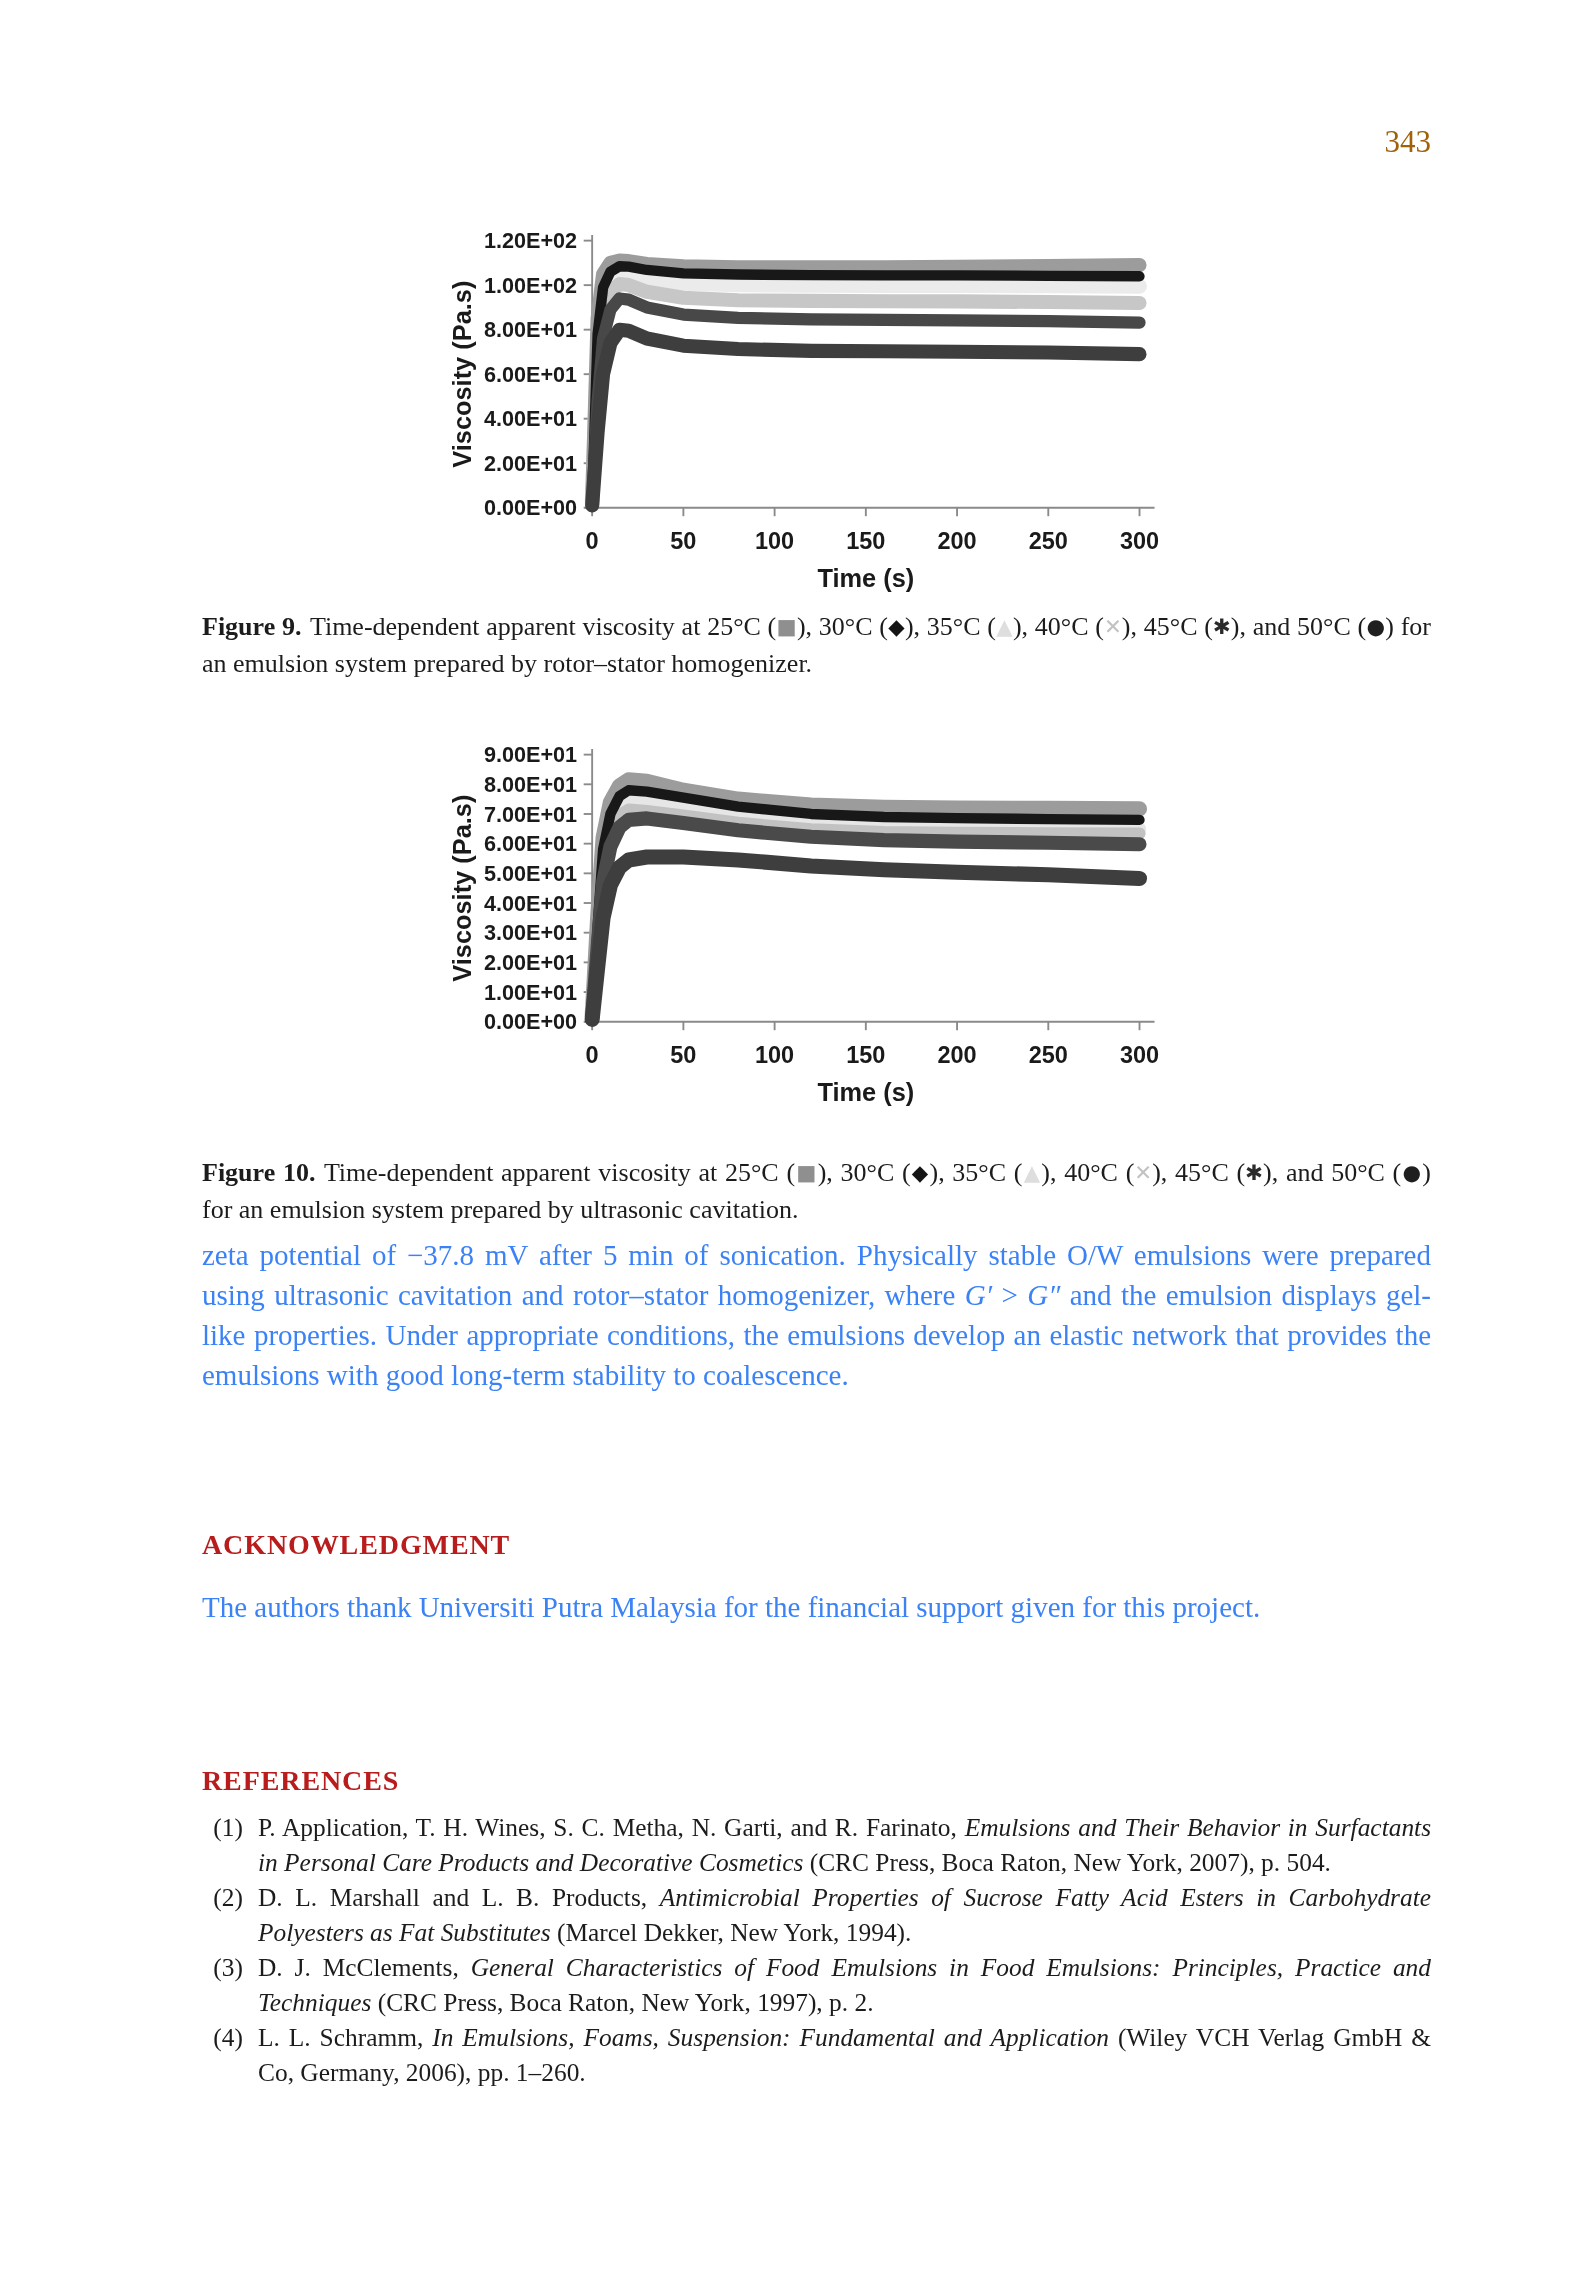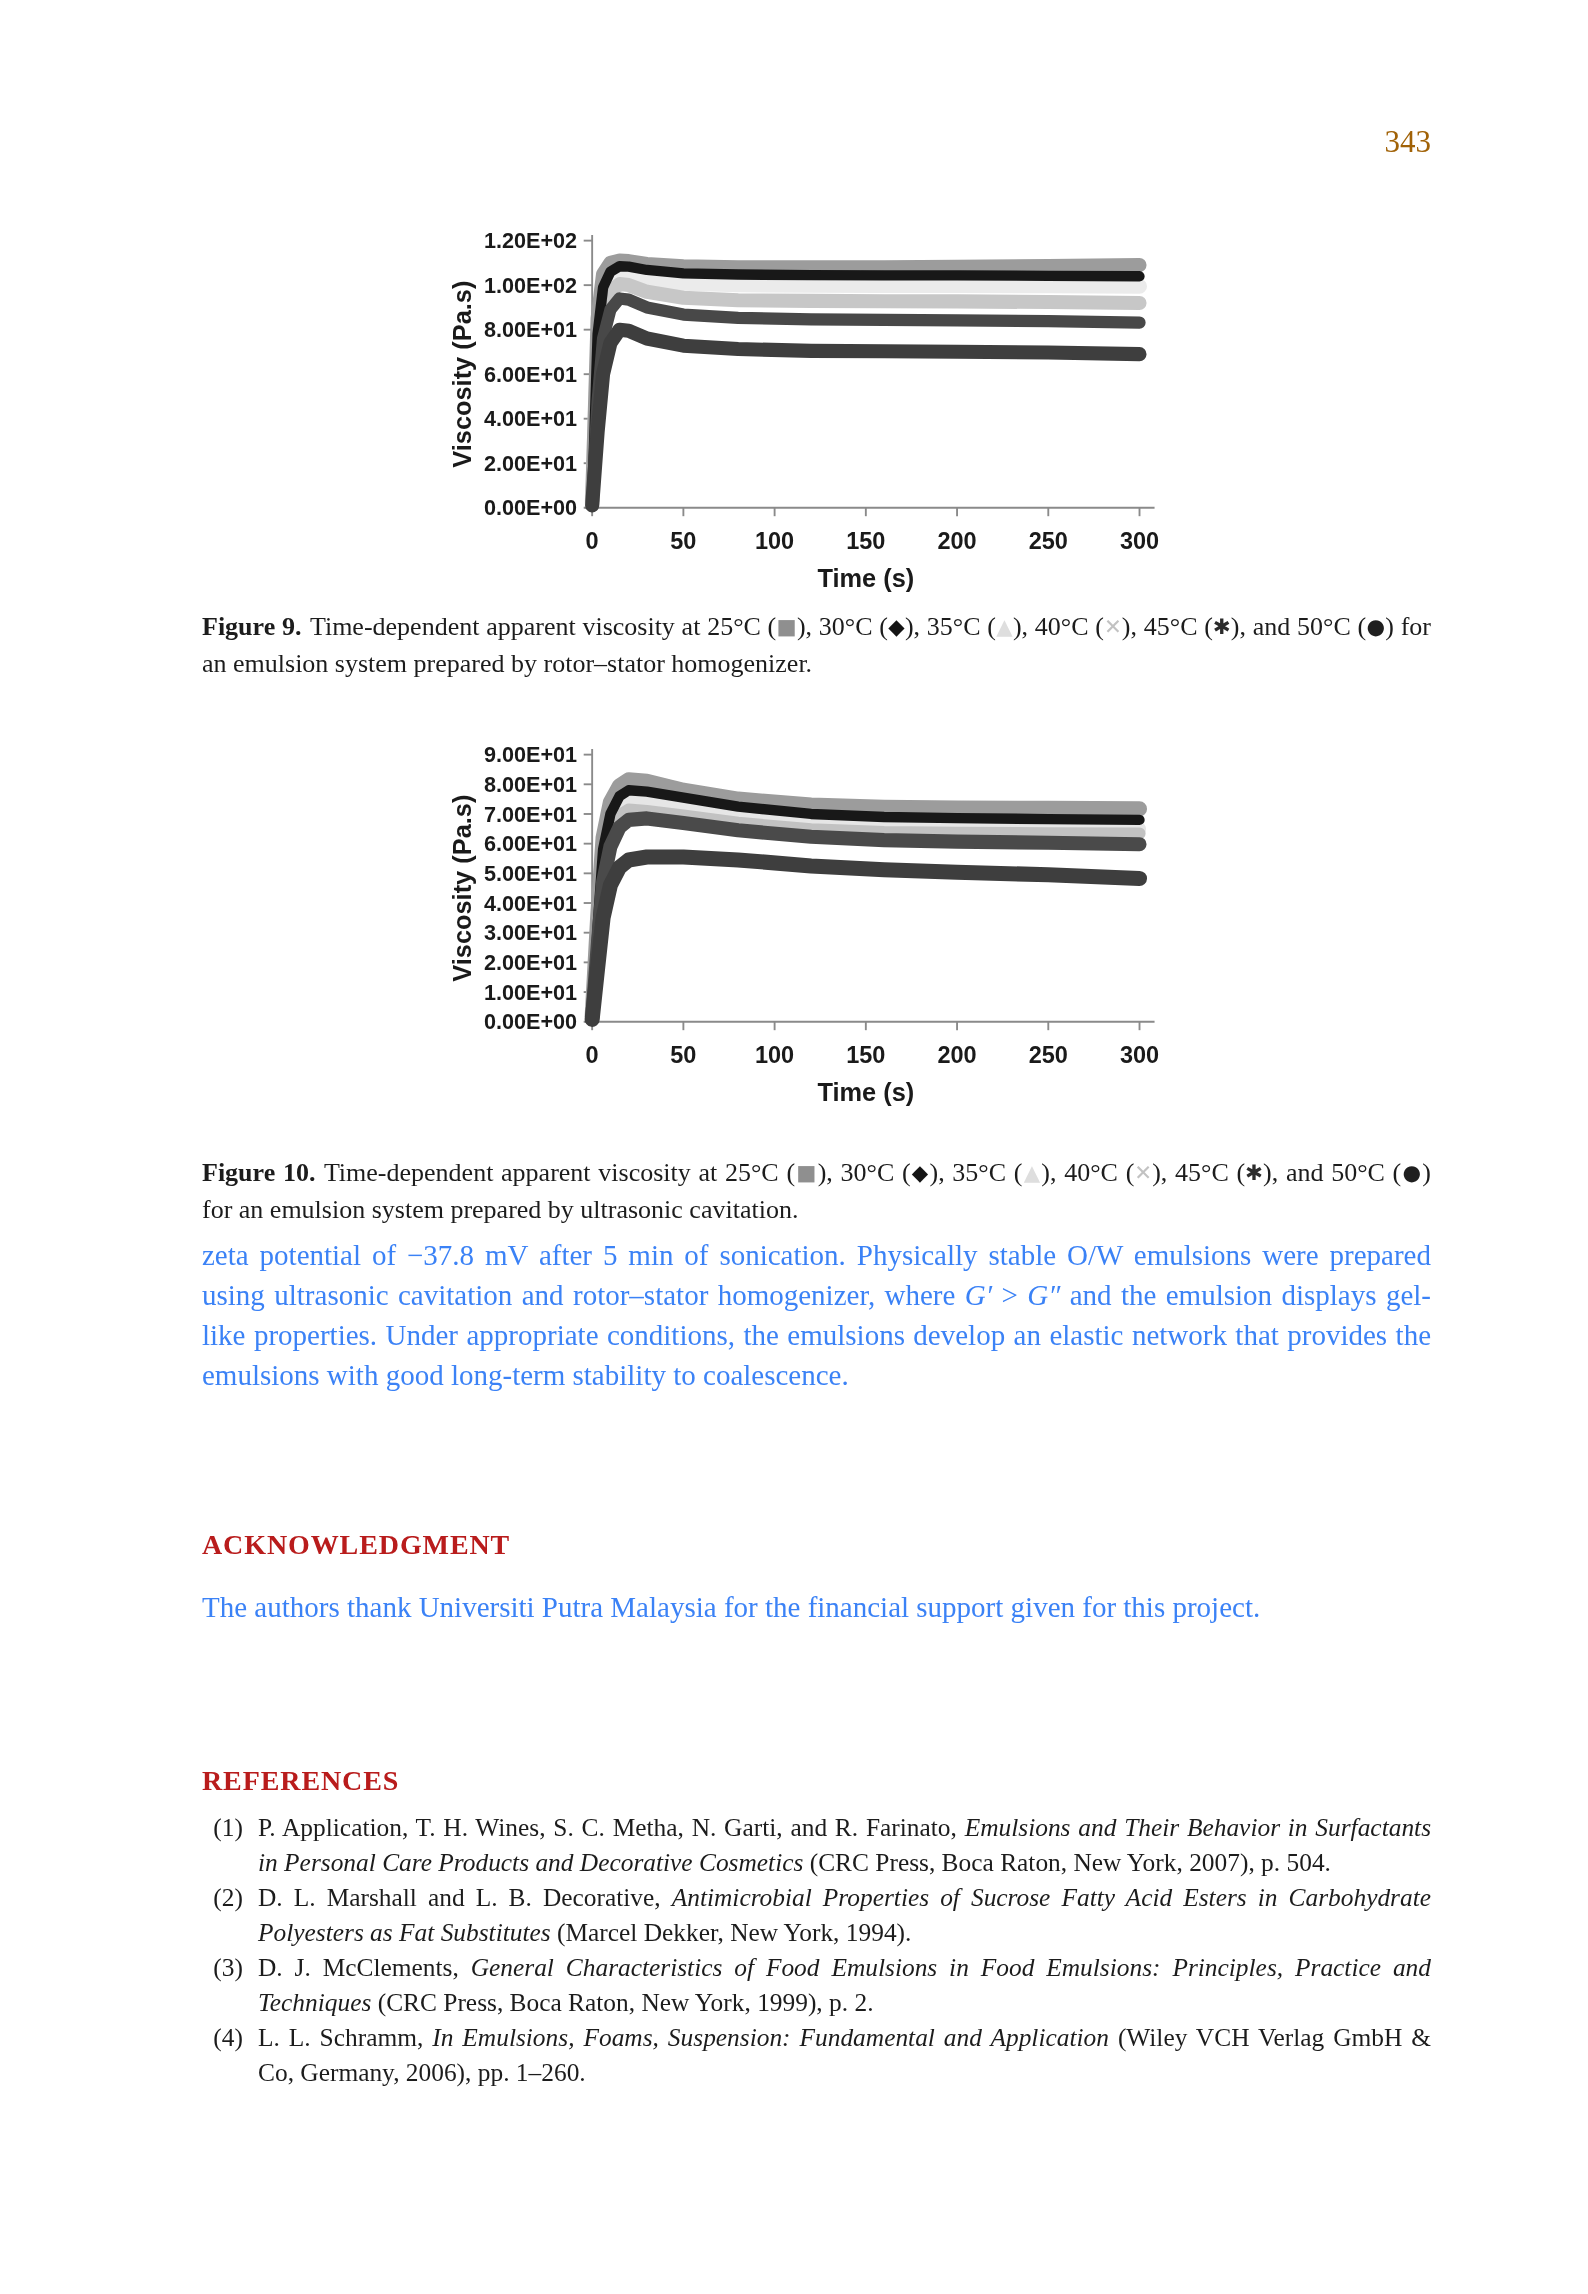--- a/index.html
+++ b/index.html
@@ -149,19 +149,19 @@
   <p class="body-text" id="body-par"><span>zeta potential of −37.8 mV after 5 min of sonication. Physically stable O/W emulsions were prepared using ultrasonic cavitation and rotor–stator homogenizer, where </span><span class="seg-i">G′</span><span> &gt; </span><span class="seg-i">G″</span><span> and the emulsion displays gel-like properties. Under appropriate conditions, the emulsions develop an elastic network that provides the emulsions with good long-term stability to coalescence.</span></p>
 
   <h2 class="section-heading" id="ack-heading">ACKNOWLEDGMENT</h2>
 
   <p class="body-text" id="ack-text">The authors thank Universiti Putra Malaysia for the financial support given for this project.</p>
 
   <h2 class="section-heading" id="ref-heading">REFERENCES</h2>
 
   <div class="ref-list">
       <div class="ref-item"><span class="ref-num">(1)</span><span>P. Application, T. H. Wines, S. C. Metha, N. Garti, and R. Farinato, </span><span class="seg-i">Emulsions and Their Behavior in Surfactants in Personal Care Products and Decorative Cosmetics</span><span> (CRC Press, Boca Raton, New York, 2007), p. 504.</span></div>
-      <div class="ref-item"><span class="ref-num">(2)</span><span>D. L. Marshall and L. B. Decorative, </span><span class="seg-i">Antimicrobial Properties of Sucrose Fatty Acid Esters in Carbohydrate Polyesters as Fat Substitutes</span><span> (Marcel Dekker, New York, 1994).</span></div>
-      <div class="ref-item"><span class="ref-num">(3)</span><span>D. J. McClements, </span><span class="seg-i">General Characteristics of Food Emulsions in Food Emulsions: Principles, Practice and Techniques</span><span> (CRC Press, Boca Raton, New York, 1999), p. 2.</span></div>
+      <div class="ref-item"><span class="ref-num">(2)</span><span>D. L. Marshall and L. B. Products, </span><span class="seg-i">Antimicrobial Properties of Sucrose Fatty Acid Esters in Carbohydrate Polyesters as Fat Substitutes</span><span> (Marcel Dekker, New York, 1994).</span></div>
+      <div class="ref-item"><span class="ref-num">(3)</span><span>D. J. McClements, </span><span class="seg-i">General Characteristics of Food Emulsions in Food Emulsions: Principles, Practice and Techniques</span><span> (CRC Press, Boca Raton, New York, 1997), p. 2.</span></div>
       <div class="ref-item"><span class="ref-num">(4)</span><span>L. L. Schramm, </span><span class="seg-i">In Emulsions, Foams, Suspension: Fundamental and Application</span><span> (Wiley VCH Verlag GmbH &amp; Co, Germany, 2006), pp. 1–260.</span></div>
     </div>
 
 </div>
 
 
 </body></html>

